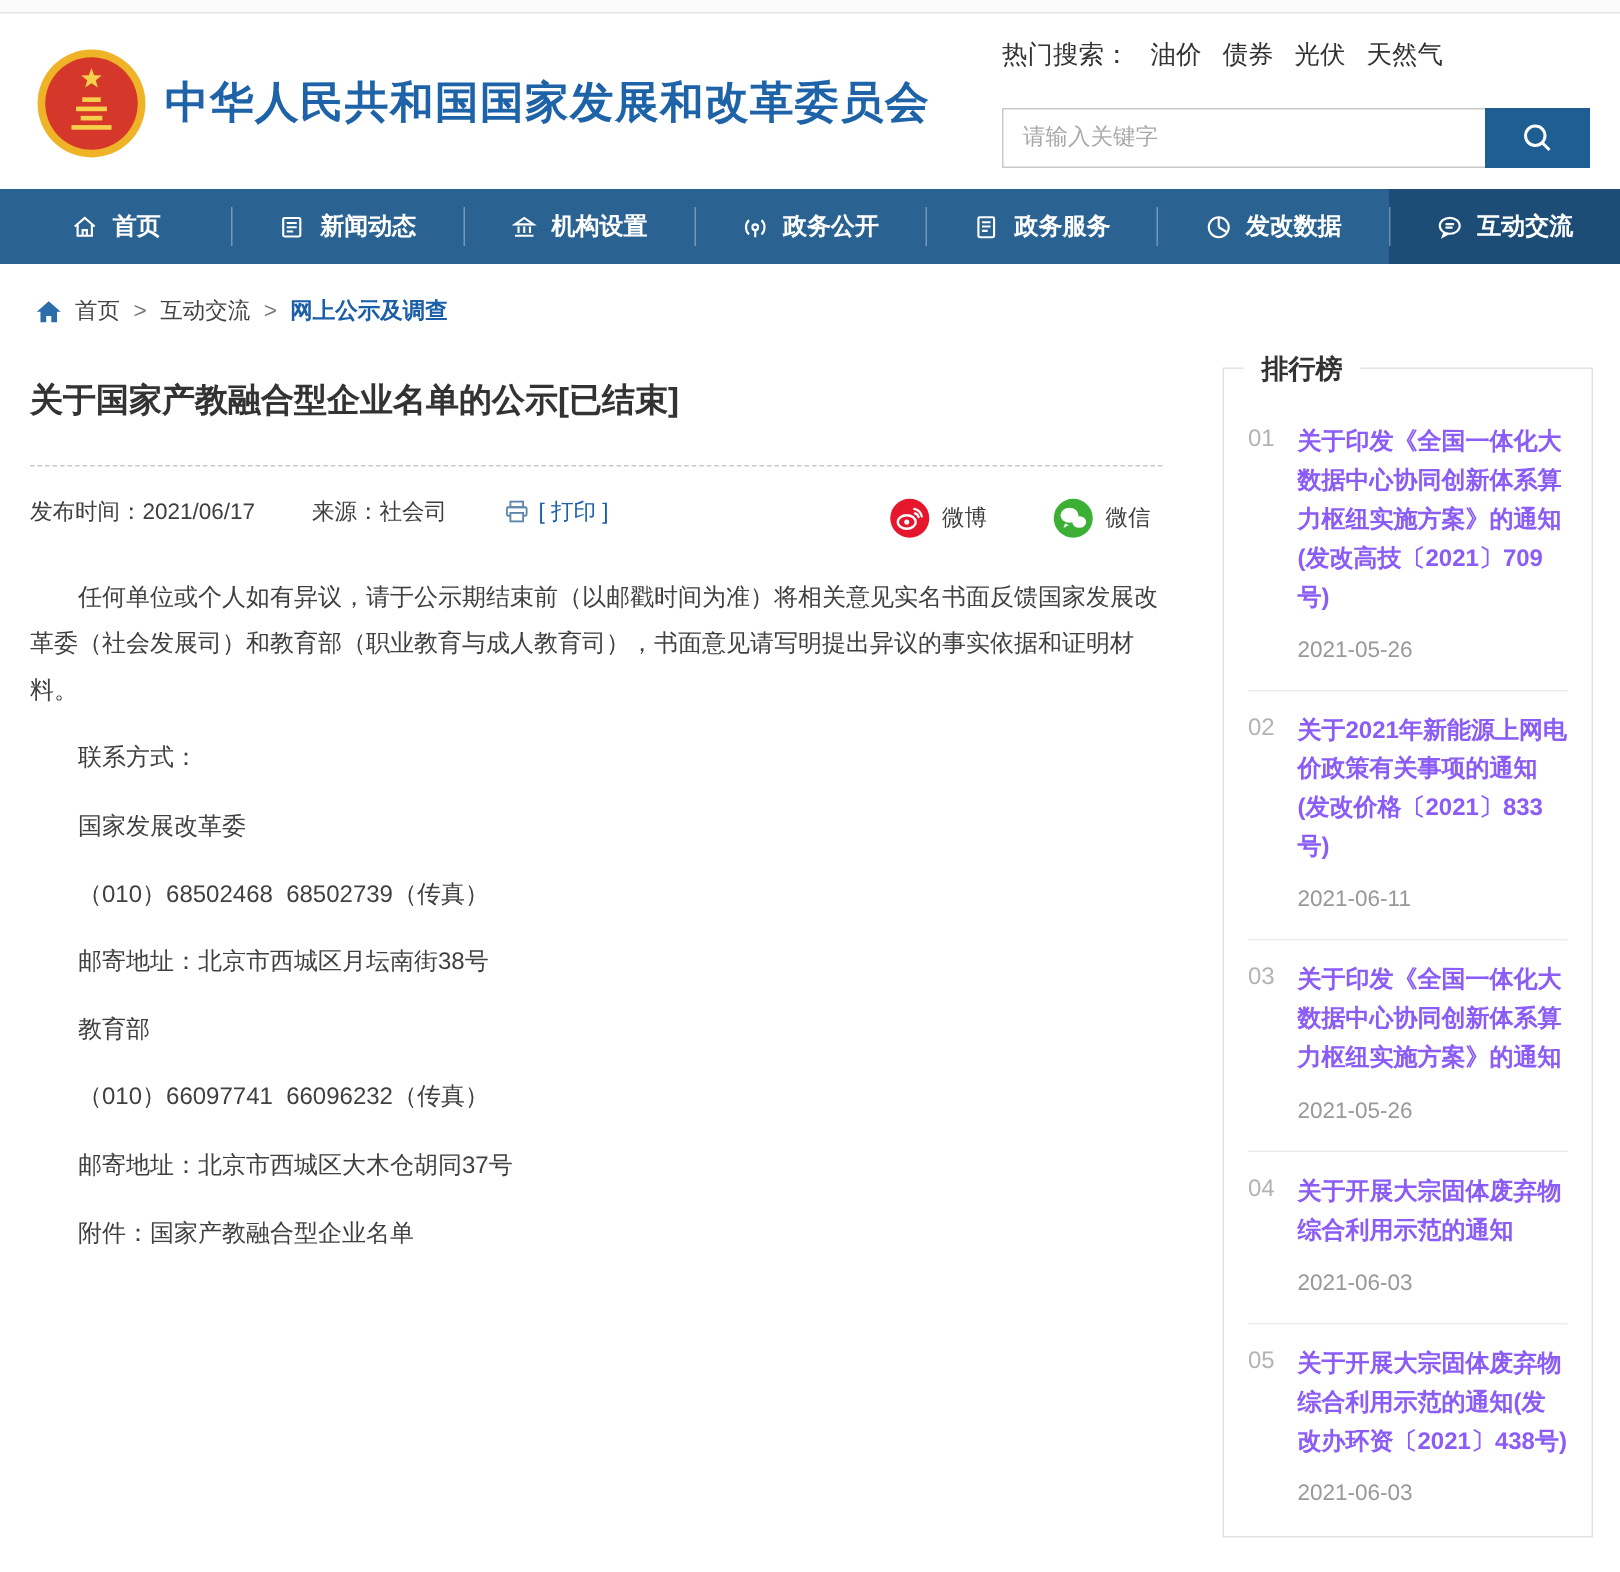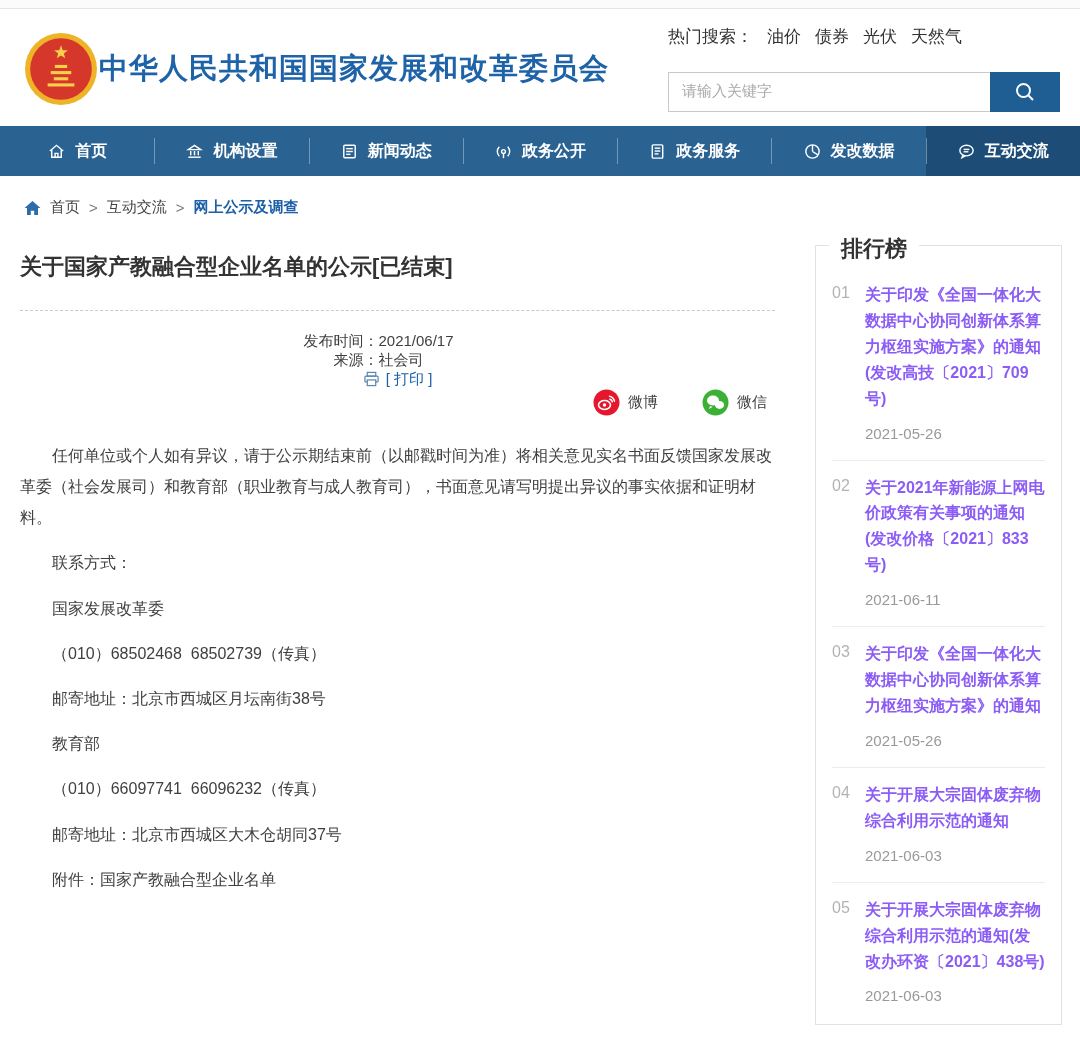--- a/index.html
+++ b/index.html
@@ -9,28 +9,28 @@
     font-family:"Liberation Sans","DejaVu Sans",sans-serif; color:#404040;
   }
   a { text-decoration:none; color:inherit; cursor:pointer; }
 
   .top-strip { height:9px; background:#fbfbfb; border-bottom:1px solid #e5e5e5; }
 
   
   .header { display:flex; align-items:center; padding:16px 20px 14px 24px; }
   .brand { display:flex; align-items:center; cursor:pointer; }
   .emblem { width:74px; height:74px; flex-shrink:0; }
-  .brand-text { margin-left:1px; }
+  .brand-text { margin-left:12px; }
   .brand-cn { font-size:29px; font-weight:bold; color:#1e63a8; letter-spacing:1px; }
   .brand-en { font-size:15px; color:#1e63a8; letter-spacing:1.55px; margin-top:3px; font-weight:bold; }
   .header-right { margin-left:auto; width:392px; }
   .hot-search { font-size:17px; color:#333; margin-bottom:24px; }
   .hot-search .term { margin-left:14px; color:#333; }
   .search-row { display:flex; }
-  .search-input { flex:1; height:40px; border:1px solid #c9c9c9; border-right:none; padding:0 13px; font-size:15px; color:#333; outline:none; font-family:Liberation Mono, monospace; }
+  .search-input { flex:1; height:40px; border:1px solid #c9c9c9; border-right:none; padding:0 13px; font-size:15px; color:#333; outline:none; font-family:Liberation Serif, serif; }
   .search-input::placeholder { color:#a9a9a9; }
   .search-btn { width:70px; height:40px; background:#1f5e93; border:none; display:flex; align-items:center; justify-content:center; cursor:pointer; }
 
   
   .nav { display:flex; background:#2a6292; height:50px; }
   .nav-item { flex:1; display:flex; align-items:center; justify-content:center; gap:9px; color:#fff; font-size:16px; font-weight:bold; position:relative; }
   .nav-item + .nav-item::before { content:""; position:absolute; left:0; top:12px; bottom:12px; width:1px; background:rgba(255,255,255,.35); }
   .nav-item.active { background:#1d4d77; }
   .nav-item svg { flex-shrink:0; }
 
@@ -41,34 +41,34 @@
   .breadcrumb .current { color:#1a5fa8; font-weight:bold; }
 
   
   .main { display:flex; padding:0 18px 0 20px; }
   .content { width:755px; }
   .sidebar { width:247px; margin-left:40px; }
 
   
   .article-title { font-size:22px; font-weight:bold; color:#333; margin:28px 0 0; line-height:1.45; }
   .title-divider { border:none; border-top:1px dashed #c9c9c9; margin:27px 0 0; }
-  .meta-row { display:flex; align-items:center; padding:21px 0 10px; font-size:15px; color:#3f3f3f;flex-direction:column; }
+  .meta-row { display:flex; align-items:flex-start; padding:21px 0 10px; font-size:15px; color:#3f3f3f; }
   .meta-item { margin-right:38px; }
   .print-btn { display:flex; align-items:center; gap:6px; color:#1a5fa8; }
   .share { margin-left:auto; display:flex; align-items:center; gap:44px; padding-right:8px; }
   .share-item { display:flex; align-items:center; gap:8px; font-size:15px; color:#3f3f3f; }
 
   .article-body { font-size:16px; color:#404040; line-height:1.95; margin-top:14px; }
   .para { text-indent:2em; margin:6px 0; }
   .contact-line { padding-left:2em; margin:14px 0; white-space:pre-wrap; }
   .signature { text-align:center; margin-top:30px; white-space:pre-wrap; font-size:16px; color:#404040; }
 
   
   .rank-box { border:1px solid #e2e2e2; position:relative; padding:22px 16px 2px; margin-top:22px; background:#fff; }
-  .rank-title { position:absolute; top:-14px; left:13px; background:#fff; padding:2px 12px; font-size:22px; font-weight:bold; color:#333; }
+  .rank-title { position:absolute; top:-14px; left:13px; background:#fff; padding:2px 12px; font-size:18px; font-weight:bold; color:#333; }
   .rank-item { display:flex; padding:14px 0 18px; border-bottom:1px solid #ececec; }
   .rank-item:last-child { border-bottom:none; }
   .rank-no { color:#b3b3b3; font-size:16px; width:33px; flex-shrink:0; padding-top:2px; }
   .rank-body { flex:1; }
   .rank-link { display:block; font-size:16px; font-weight:bold; color:#8b5cf6; line-height:1.62; }
   .rank-date { color:#999; font-size:15px; margin-top:13px; }
 </style>
 </head>
 <body>
 
@@ -108,36 +108,36 @@
   <a class="nav-item">
     <svg width="19" height="19" viewBox="0 0 20 20" fill="none" stroke="#fff" stroke-width="1.5">
         <path d="M3 9.5 L10 3.5 L17 9.5"></path>
         <path d="M5 8.2 V16 H15 V8.2"></path>
         <path d="M8.5 16 V12 H11.5 V16"></path>
       </svg>
     <span>首页</span>
   </a>
   <a class="nav-item">
     <svg width="19" height="19" viewBox="0 0 20 20" fill="none" stroke="#fff" stroke-width="1.5">
+        <rect x="4" y="3.5" width="12" height="13" rx="1"></rect>
+        <line x1="6.5" y1="7" x2="13.5" y2="7"></line>
+        <line x1="6.5" y1="10" x2="13.5" y2="10"></line>
+        <line x1="6.5" y1="13" x2="11" y2="13"></line>
+      </svg>
+    <span>新闻动态</span>
+  </a>
+  <a class="nav-item">
+    <svg width="19" height="19" viewBox="0 0 20 20" fill="none" stroke="#fff" stroke-width="1.5">
         <path d="M3.5 8 L10 3.5 L16.5 8 Z"></path>
         <line x1="6" y1="9.5" x2="6" y2="14"></line>
         <line x1="10" y1="9.5" x2="10" y2="14"></line>
         <line x1="14" y1="9.5" x2="14" y2="14"></line>
         <line x1="3.5" y1="16" x2="16.5" y2="16"></line>
       </svg>
     <span>机构设置</span>
-  </a>
-  <a class="nav-item">
-    <svg width="19" height="19" viewBox="0 0 20 20" fill="none" stroke="#fff" stroke-width="1.5">
-        <rect x="4" y="3.5" width="12" height="13" rx="1"></rect>
-        <line x1="6.5" y1="7" x2="13.5" y2="7"></line>
-        <line x1="6.5" y1="10" x2="13.5" y2="10"></line>
-        <line x1="6.5" y1="13" x2="11" y2="13"></line>
-      </svg>
-    <span>新闻动态</span>
   </a>
   <a class="nav-item">
     <svg width="19" height="19" viewBox="0 0 20 20" fill="none" stroke="#fff" stroke-width="1.5">
         <path d="M5.6 5 a7 7 0 0 0 0 10"></path>
         <path d="M14.4 5 a7 7 0 0 1 0 10"></path>
         <circle cx="10" cy="10" r="2"></circle>
         <line x1="10" y1="12.2" x2="10" y2="17"></line>
       </svg>
     <span>政务公开</span>
   </a>

